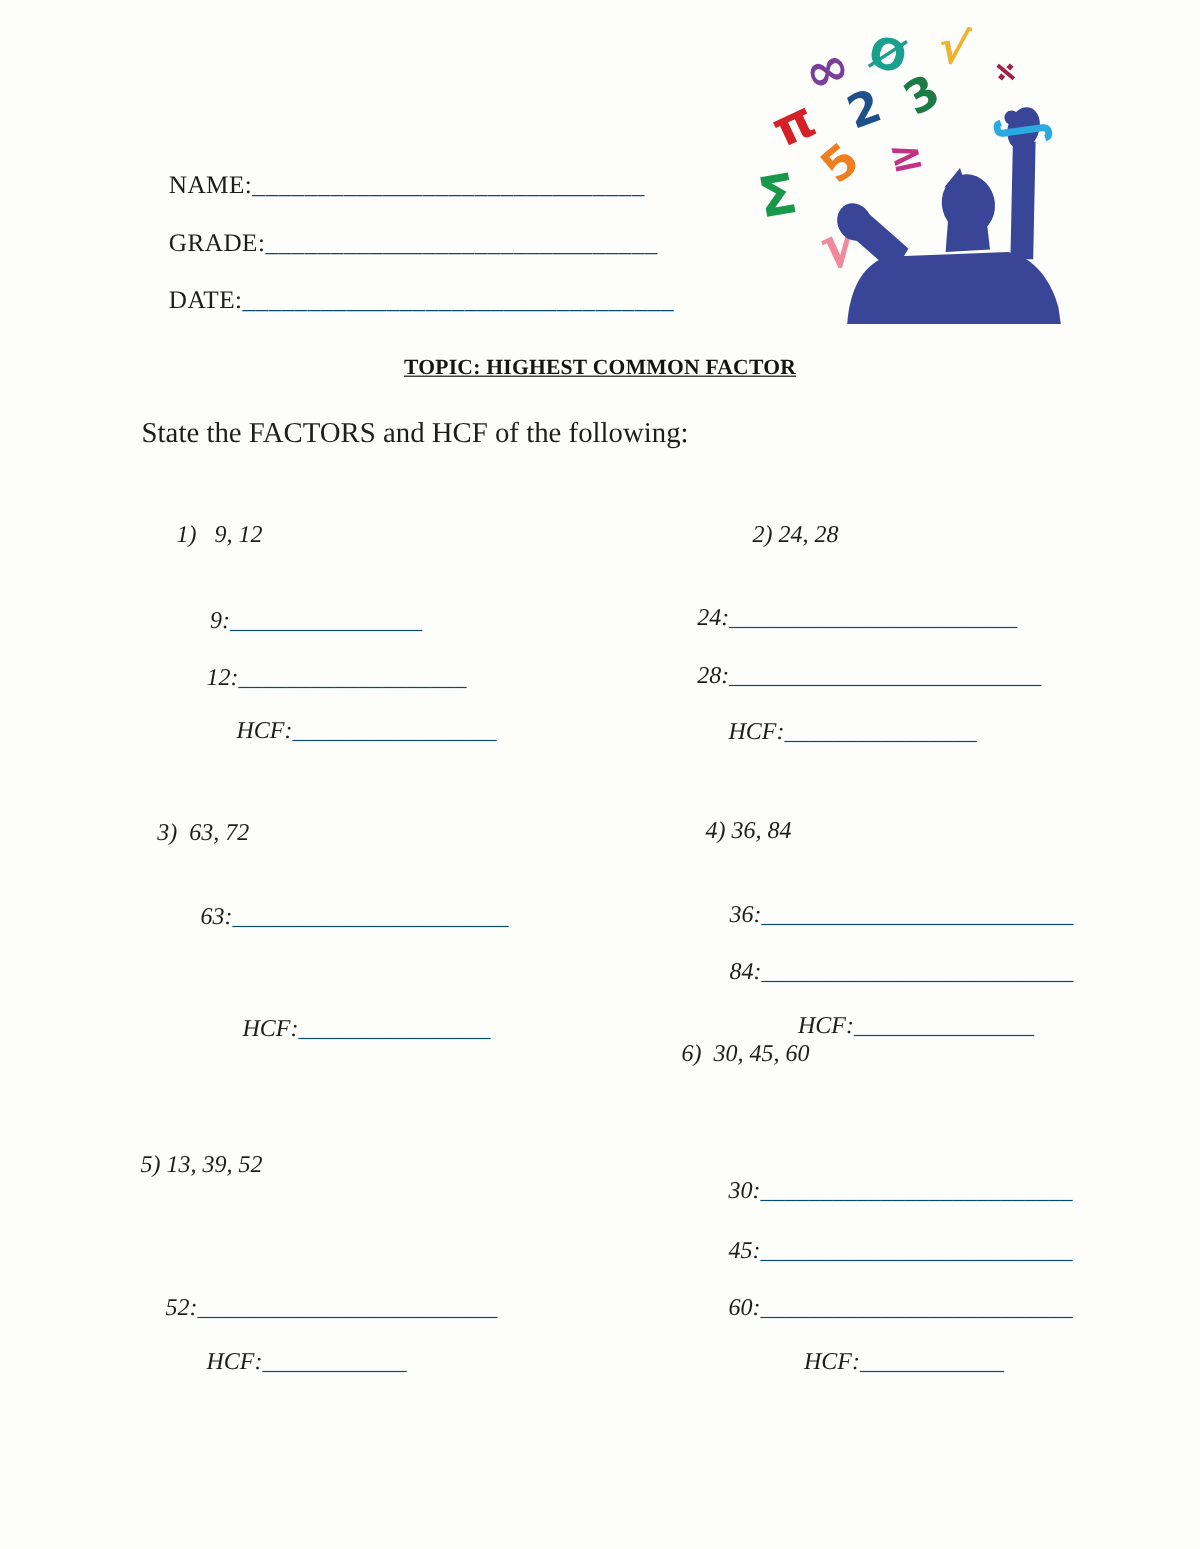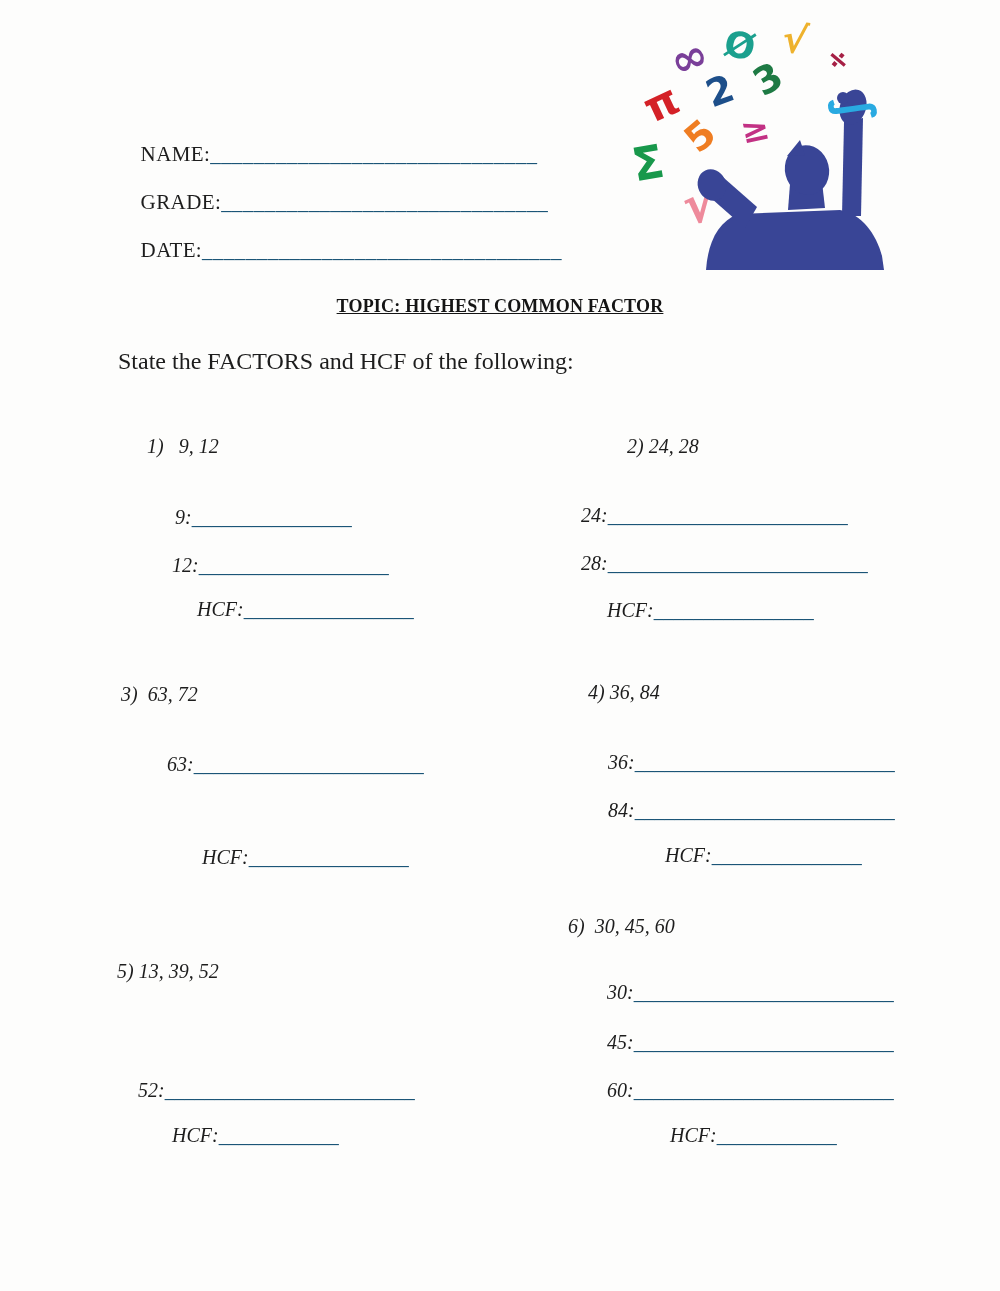--- a/index.html
+++ b/index.html
@@ -93,21 +93,21 @@
   <div class="abs prob" style="left:561px; top:481px;">
     <span>24:</span><span class="blank">________________________</span>
   </div>
   <div class="abs prob" style="left:561px; top:529px;">
     <span>28:</span><span class="blank">__________________________</span>
   </div>
   <div class="abs prob" style="left:587px; top:576px;">
     <span>HCF:</span><span class="blank">________________</span>
   </div>
 
-  <div class="abs prob" style="left:121px; top:683px;">3)  63, 72</div>
+  <div class="abs prob" style="left:131px; top:683px;">3)  63, 72</div>
   <div class="abs prob" style="left:147px; top:730px;">
     <span>63:</span><span class="blank">_______________________</span>
   </div>
   <div class="abs prob" style="left:182px; top:823px;">
     <span>HCF:</span><span class="blank">________________</span>
   </div>
 
   <div class="abs prob" style="left:588px; top:681px;">4) 36, 84</div>
   <div class="abs prob" style="left:588px; top:728px;">
     <span>36:</span><span class="blank">__________________________</span>
@@ -120,21 +120,21 @@
   </div>
 
   <div class="abs prob" style="left:117px; top:916px;margin-top:44px;">5) 13, 39, 52</div>
   <div class="abs prob" style="left:118px; top:1056px;">
     <span>52:</span><span class="blank">_________________________</span>
   </div>
   <div class="abs prob" style="left:152px; top:1101px;">
     <span>HCF:</span><span class="blank">____________</span>
   </div>
 
-  <div class="abs prob" style="left:568px; top:915px;">6)  30, 45, 60</div>
+  <div class="abs prob" style="left:568px; top:867px;">6)  30, 45, 60</div>
   <div class="abs prob" style="left:587px; top:958px;">
     <span>30:</span><span class="blank">__________________________</span>
   </div>
   <div class="abs prob" style="left:587px; top:1008px;">
     <span>45:</span><span class="blank">__________________________</span>
   </div>
   <div class="abs prob" style="left:587px; top:1056px;">
     <span>60:</span><span class="blank">__________________________</span>
   </div>
   <div class="abs prob" style="left:650px; top:1101px;">

